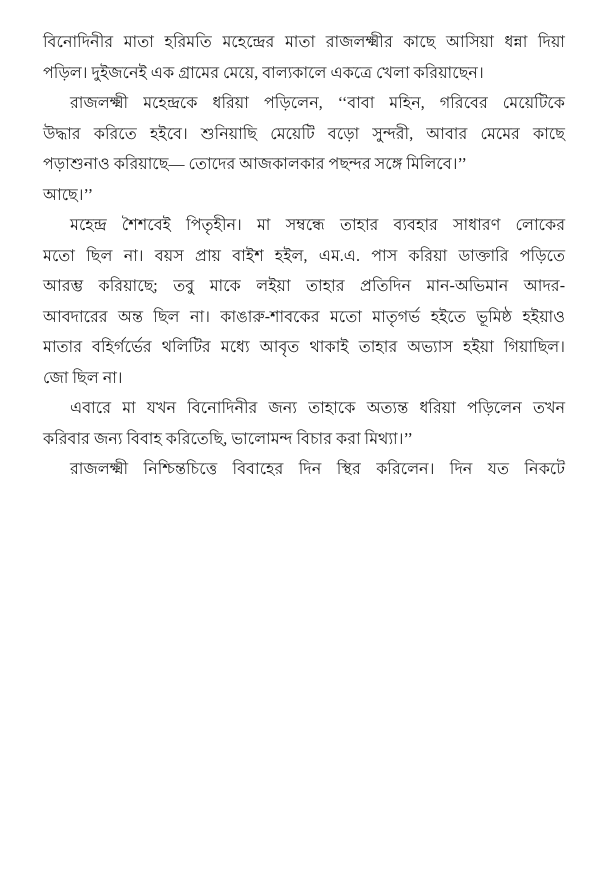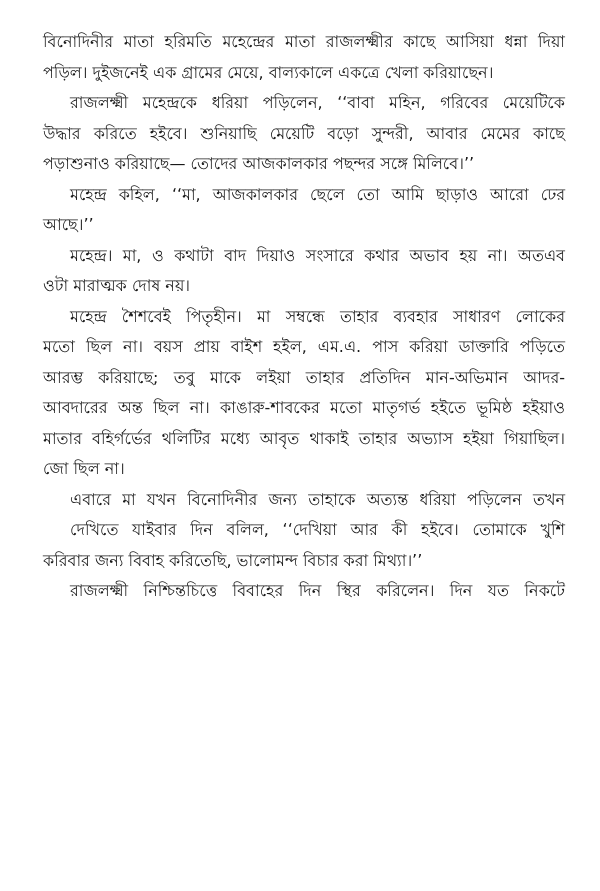--- a/index.html
+++ b/index.html
@@ -11,58 +11,53 @@
     width: 522px;
     font-family: "DejaVu Sans", sans-serif;
     font-size: 16px;
     color: #1a1a1a;
     line-height: 30.5px;
   }
   .para {
     margin: 0;
     text-align: justify;
     text-align-last: left;
+    font-family: Liberation Serif, serif;
   }
   .line { display: block; white-space: nowrap; text-align: justify; text-align-last: justify; }
   .line.last { text-align-last: left; }
 </style>
 </head>
 <body>
 
 <div class="page">
   <div class="para">
     <span class="line">বিনোদিনীর মাতা হরিমতি মহেন্দ্রের মাতা রাজলক্ষ্মীর কাছে আসিয়া ধন্না দিয়া</span>
     <span class="line last">পড়িল। দুইজনেই এক গ্রামের মেয়ে, বাল্যকালে একত্রে খেলা করিয়াছেন।</span>
   </div>
   <div class="para">
     <span class="line" style="padding-left:27px">রাজলক্ষ্মী মহেন্দ্রকে ধরিয়া পড়িলেন, ‘‘বাবা মহিন, গরিবের মেয়েটিকে</span>
     <span class="line">উদ্ধার করিতে হইবে। শুনিয়াছি মেয়েটি বড়ো সুন্দরী, আবার মেমের কাছে</span>
     <span class="line last">পড়াশুনাও করিয়াছে— তোদের আজকালকার পছন্দর সঙ্গে মিলিবে।’’</span>
   </div>
   <div class="para">
-    <span class="line" style="padding-left:27px">মহেন্দ্র কহিল, ‘‘মা, আজকালকার ছেলে তো আমি ছাড়াও আরো ঢের</span>
     <span class="line last">আছে।’’</span>
   </div>
   <div class="para">
-  </div>
-  <div class="para">
-    <span class="line" style="padding-left:27px">মহেন্দ্র। মা, ও কথাটা বাদ দিয়াও সংসারে কথার অভাব হয় না। অতএব</span>
-    <span class="line last">ওটা মারাত্মক দোষ নয়।</span>
   </div>
   <div class="para">
     <span class="line" style="padding-left:27px">মহেন্দ্র শৈশবেই পিতৃহীন। মা সম্বন্ধে তাহার ব্যবহার সাধারণ লোকের</span>
     <span class="line">মতো ছিল না। বয়স প্রায় বাইশ হইল, এম.এ. পাস করিয়া ডাক্তারি পড়িতে</span>
     <span class="line">আরম্ভ করিয়াছে; তবু মাকে লইয়া তাহার প্রতিদিন মান-অভিমান আদর-</span>
     <span class="line">আবদারের অন্ত ছিল না। কাঙারু-শাবকের মতো মাতৃগর্ভ হইতে ভূমিষ্ঠ হইয়াও</span>
     <span class="line">মাতার বহির্গর্ভের থলিটির মধ্যে আবৃত থাকাই তাহার অভ্যাস হইয়া গিয়াছিল।</span>
     <span class="line last">জো ছিল না।</span>
   </div>
   <div class="para">
     <span class="line" style="padding-left:27px">এবারে মা যখন বিনোদিনীর জন্য তাহাকে অত্যন্ত ধরিয়া পড়িলেন তখন</span>
   </div>
   <div class="para">
-    <span class="line" style="padding-left:27px">দেখিতে যাইবার দিন বলিল, ‘‘দেখিয়া আর কী হইবে। তোমাকে খুশি</span>
     <span class="line last">করিবার জন্য বিবাহ করিতেছি, ভালোমন্দ বিচার করা মিথ্যা।’’</span>
   </div>
   <div class="para">
     <span class="line" style="padding-left:27px">রাজলক্ষ্মী নিশ্চিন্তচিত্তে বিবাহের দিন স্থির করিলেন। দিন যত নিকটে</span>
   </div>
 </div>
 
 </body></html>

